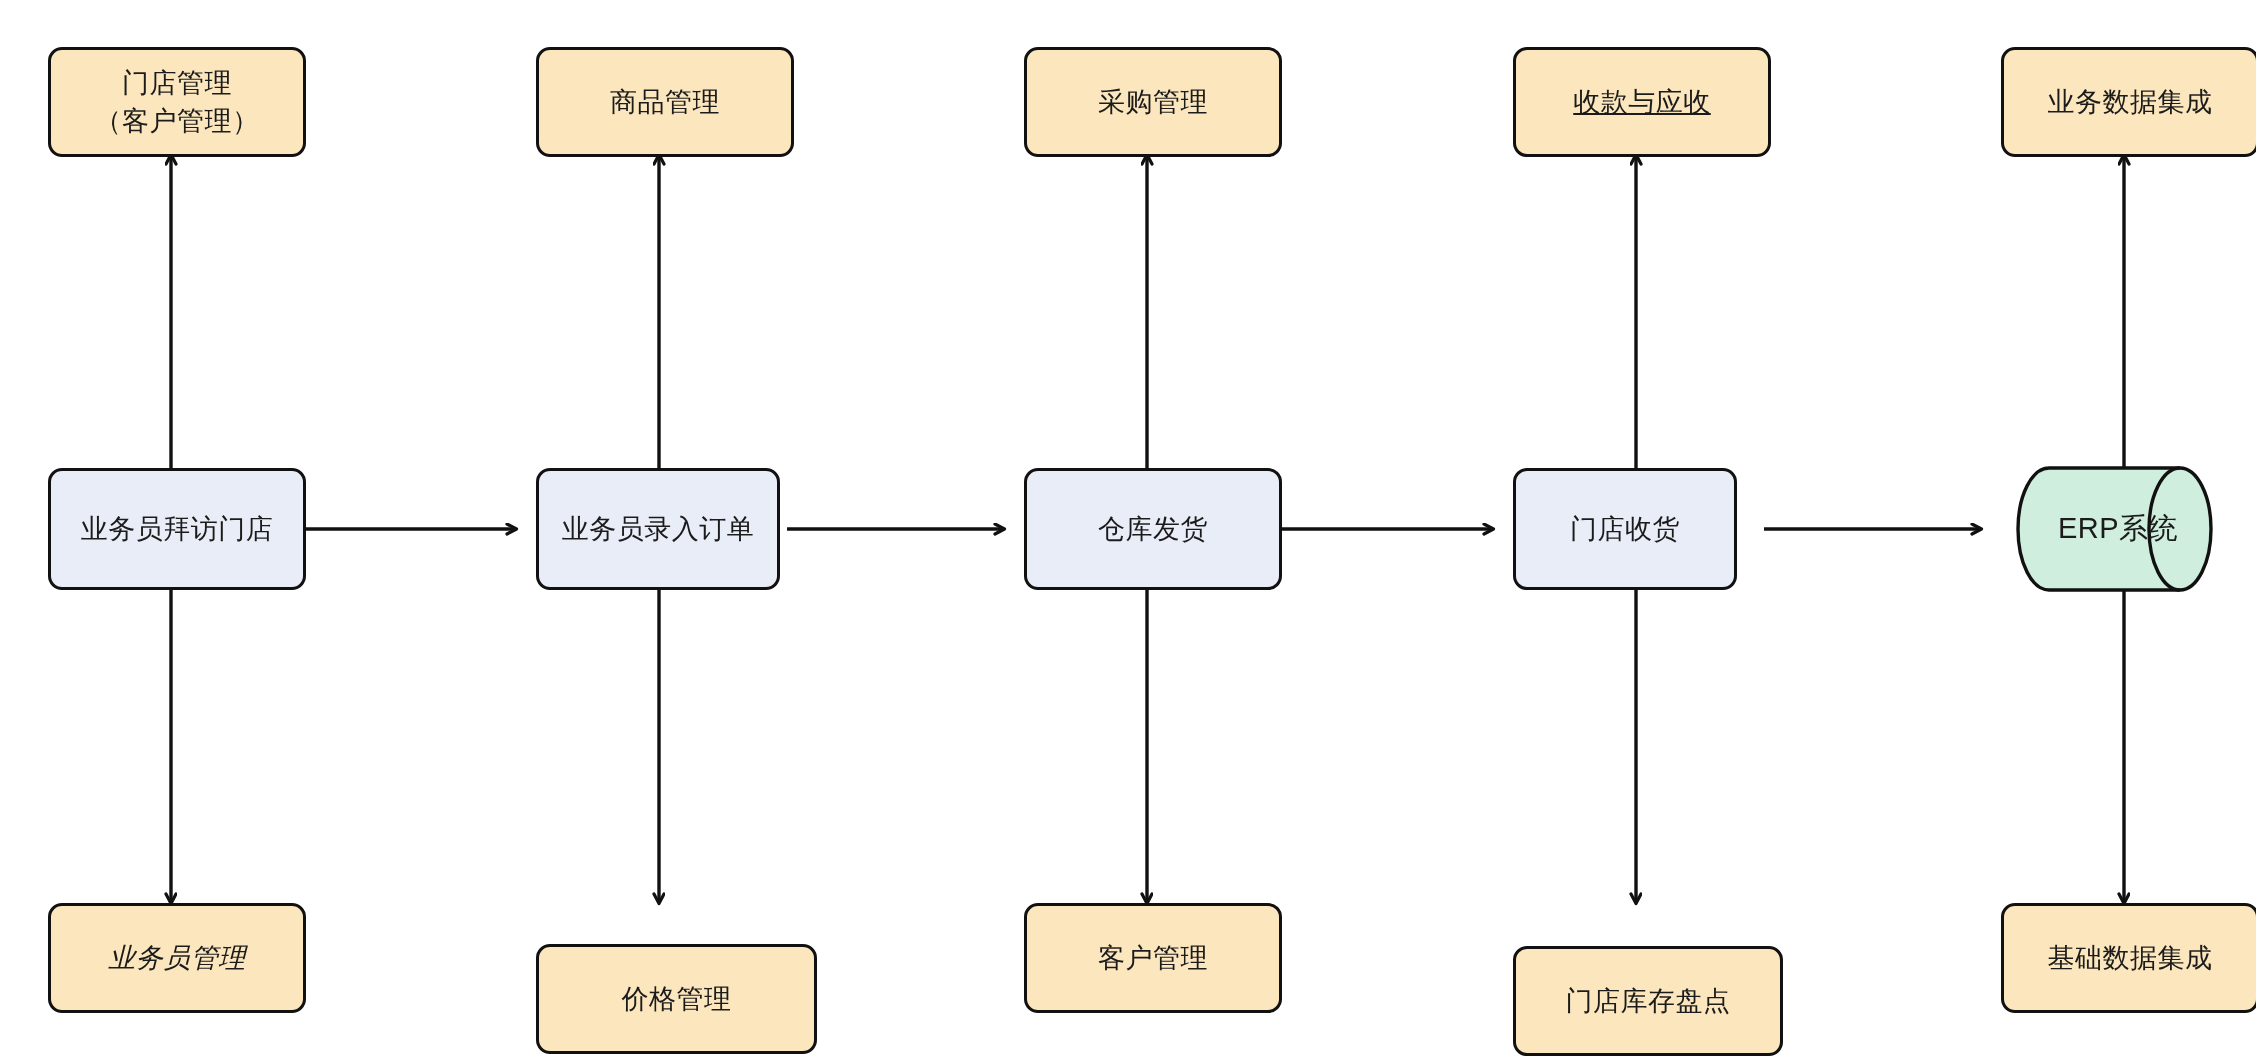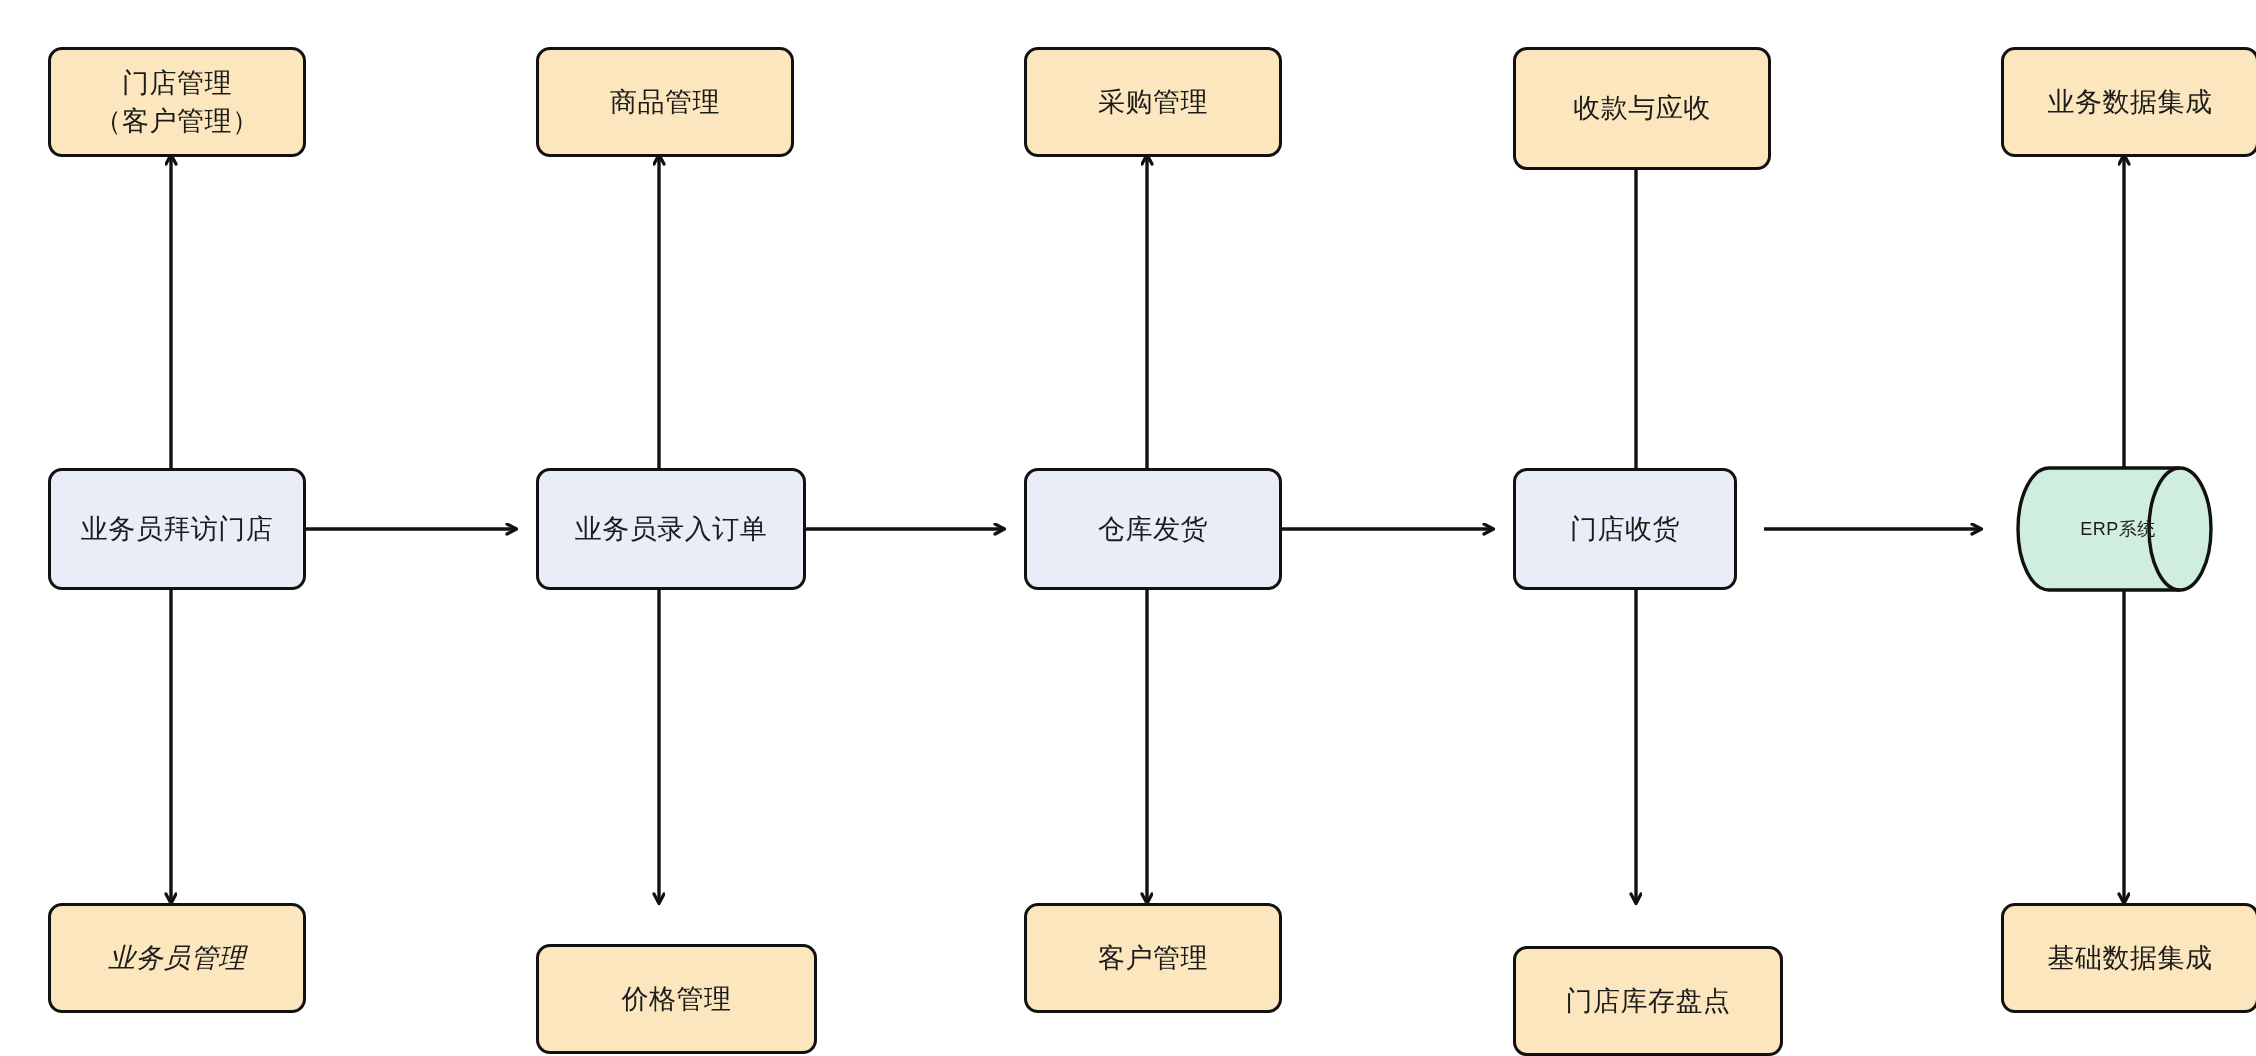--- a/index.html
+++ b/index.html
@@ -33,21 +33,21 @@
   .node.module{ background:#fbe6bd; }
   .node.process{ background:#e9edf8; }
   .cyl-label{
     position:absolute;
     left:0; top:0;
     width:72%;
     height:100%;
     display:flex;
     align-items:center;
     justify-content:center;
-    font-size:18px;
+    font-size:29px;
     color:#1b1b1b;
     letter-spacing:0.5px;
     z-index:4;
     pointer-events:none;
   }
 </style>
 </head>
 <body>
 
 <div id="canvas">
@@ -85,27 +85,27 @@
     </g>
   </svg>
 
   <div class="node module" style="left:48px;top:47px;width:258px;height:110px;">门店管理
 （客户管理）</div>
 
   <div class="node module" style="left:536px;top:47px;width:258px;height:110px;">商品管理</div>
 
   <div class="node module" style="left:1024px;top:47px;width:258px;height:110px;">采购管理</div>
 
-  <div class="node module" style="left:1513px;top:47px;width:258px;height:123px;">收款与应收</div>
+  <div class="node module" style="left:1513px;top:47px;width:258px;height:110px;text-decoration:underline;">收款与应收</div>
 
   <div class="node module" style="left:2001px;top:47px;width:258px;height:110px;">业务数据集成</div>
 
   <div class="node process" style="left:48px;top:468px;width:258px;height:122px;">业务员拜访门店</div>
 
-  <div class="node process" style="left:536px;top:468px;width:270px;height:122px;">业务员录入订单</div>
+  <div class="node process" style="left:536px;top:468px;width:244px;height:122px;">业务员录入订单</div>
 
   <div class="node process" style="left:1024px;top:468px;width:258px;height:122px;">仓库发货</div>
 
   <div class="node process" style="left:1513px;top:468px;width:224px;height:122px;">门店收货</div>
 
   <div class="cyl-label" style="left:2018px;top:468px;width:200px;height:122px;">ERP系统</div>
 
   <div class="node module" style="left:48px;top:903px;width:258px;height:110px;font-style:italic;">业务员管理</div>
 
   <div class="node module" style="left:536px;top:944px;width:281px;height:110px;">价格管理</div>

